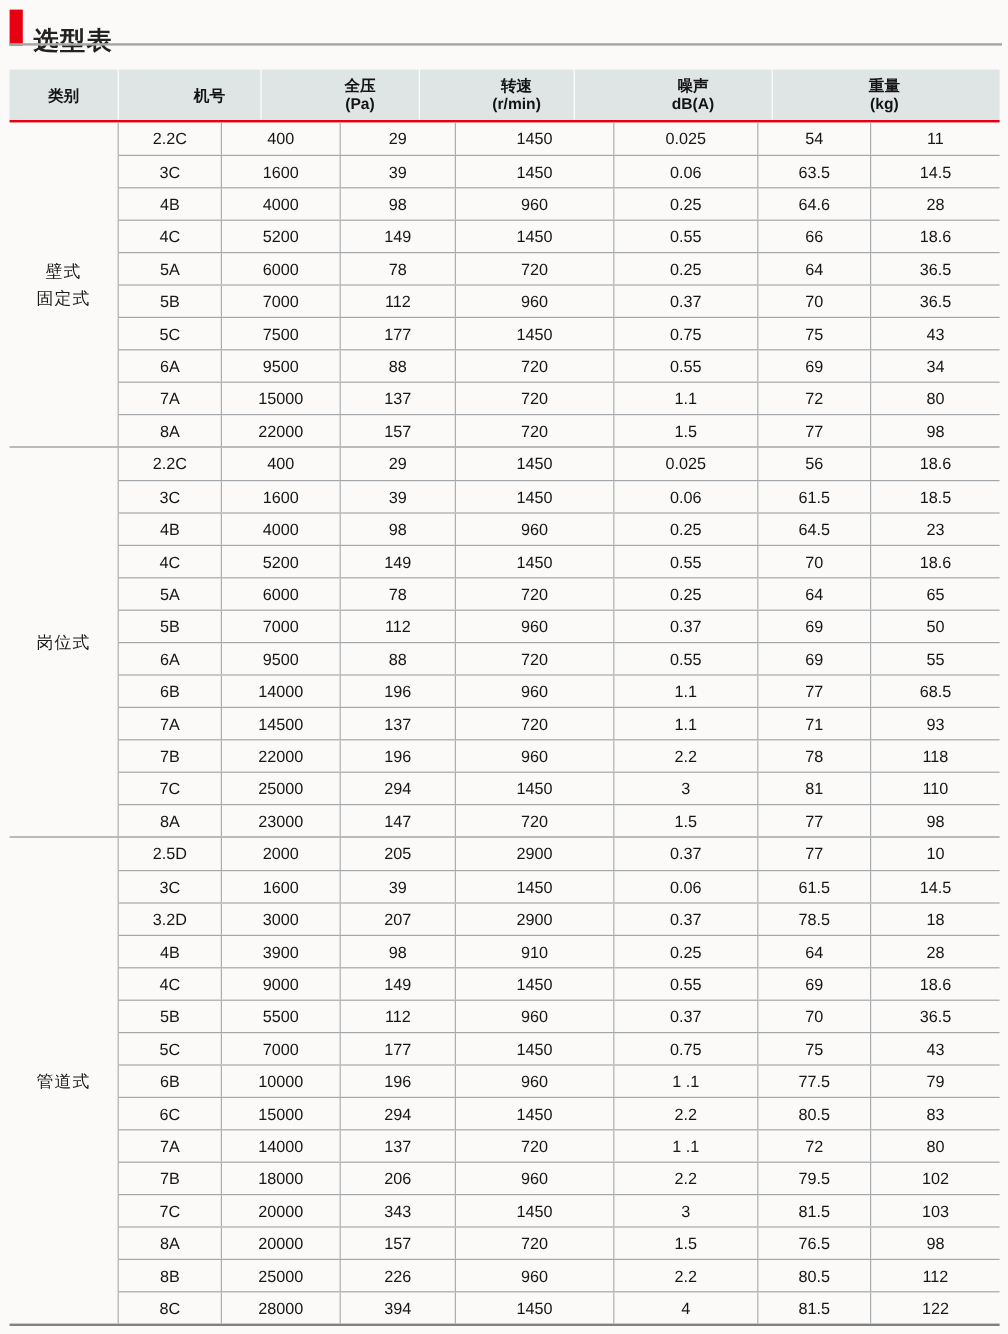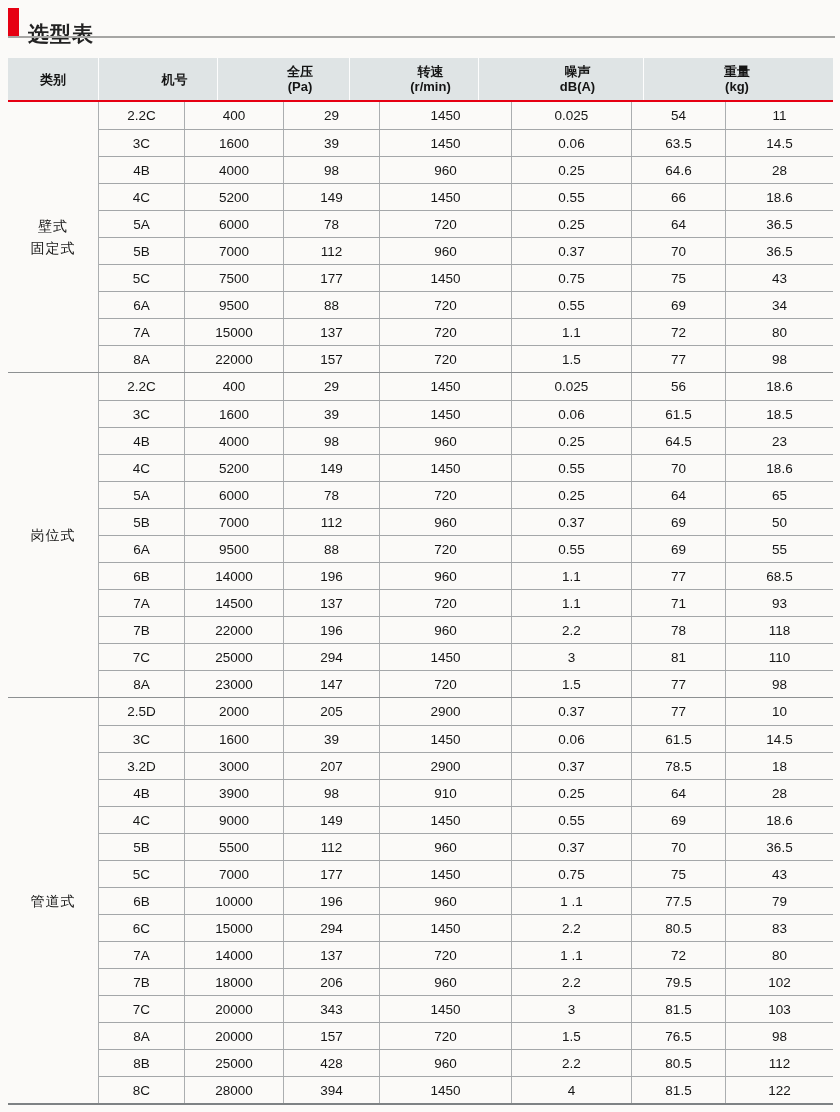--- a/index.html
+++ b/index.html
@@ -741,21 +741,21 @@
 
                   <div class="cell">98</div>
                 </div>
 
               <div class="row">
 
                   <div class="cell">8B</div>
 
                   <div class="cell">25000</div>
 
-                  <div class="cell">428</div>
+                  <div class="cell">226</div>
 
                   <div class="cell">960</div>
 
                   <div class="cell">2.2</div>
 
                   <div class="cell">80.5</div>
 
                   <div class="cell">112</div>
                 </div>
 

